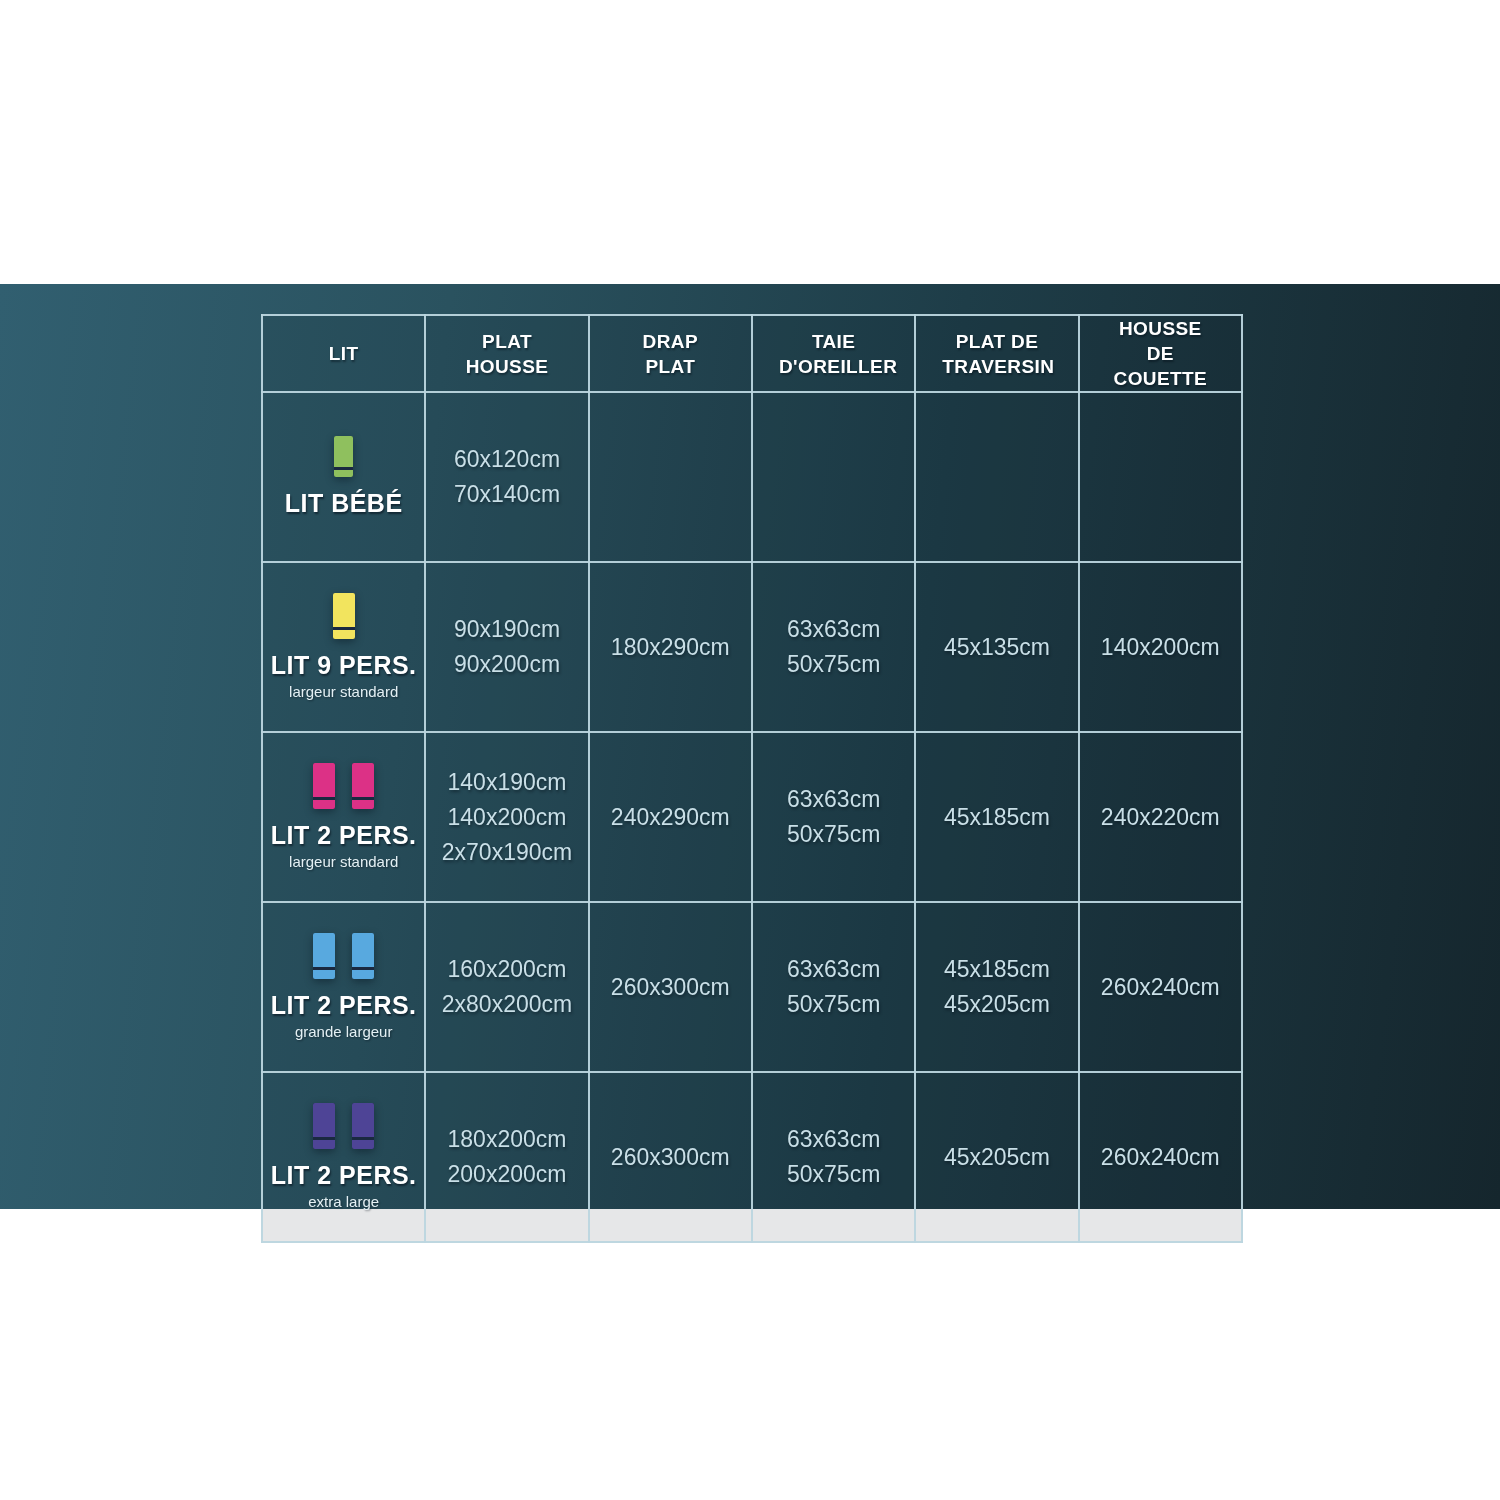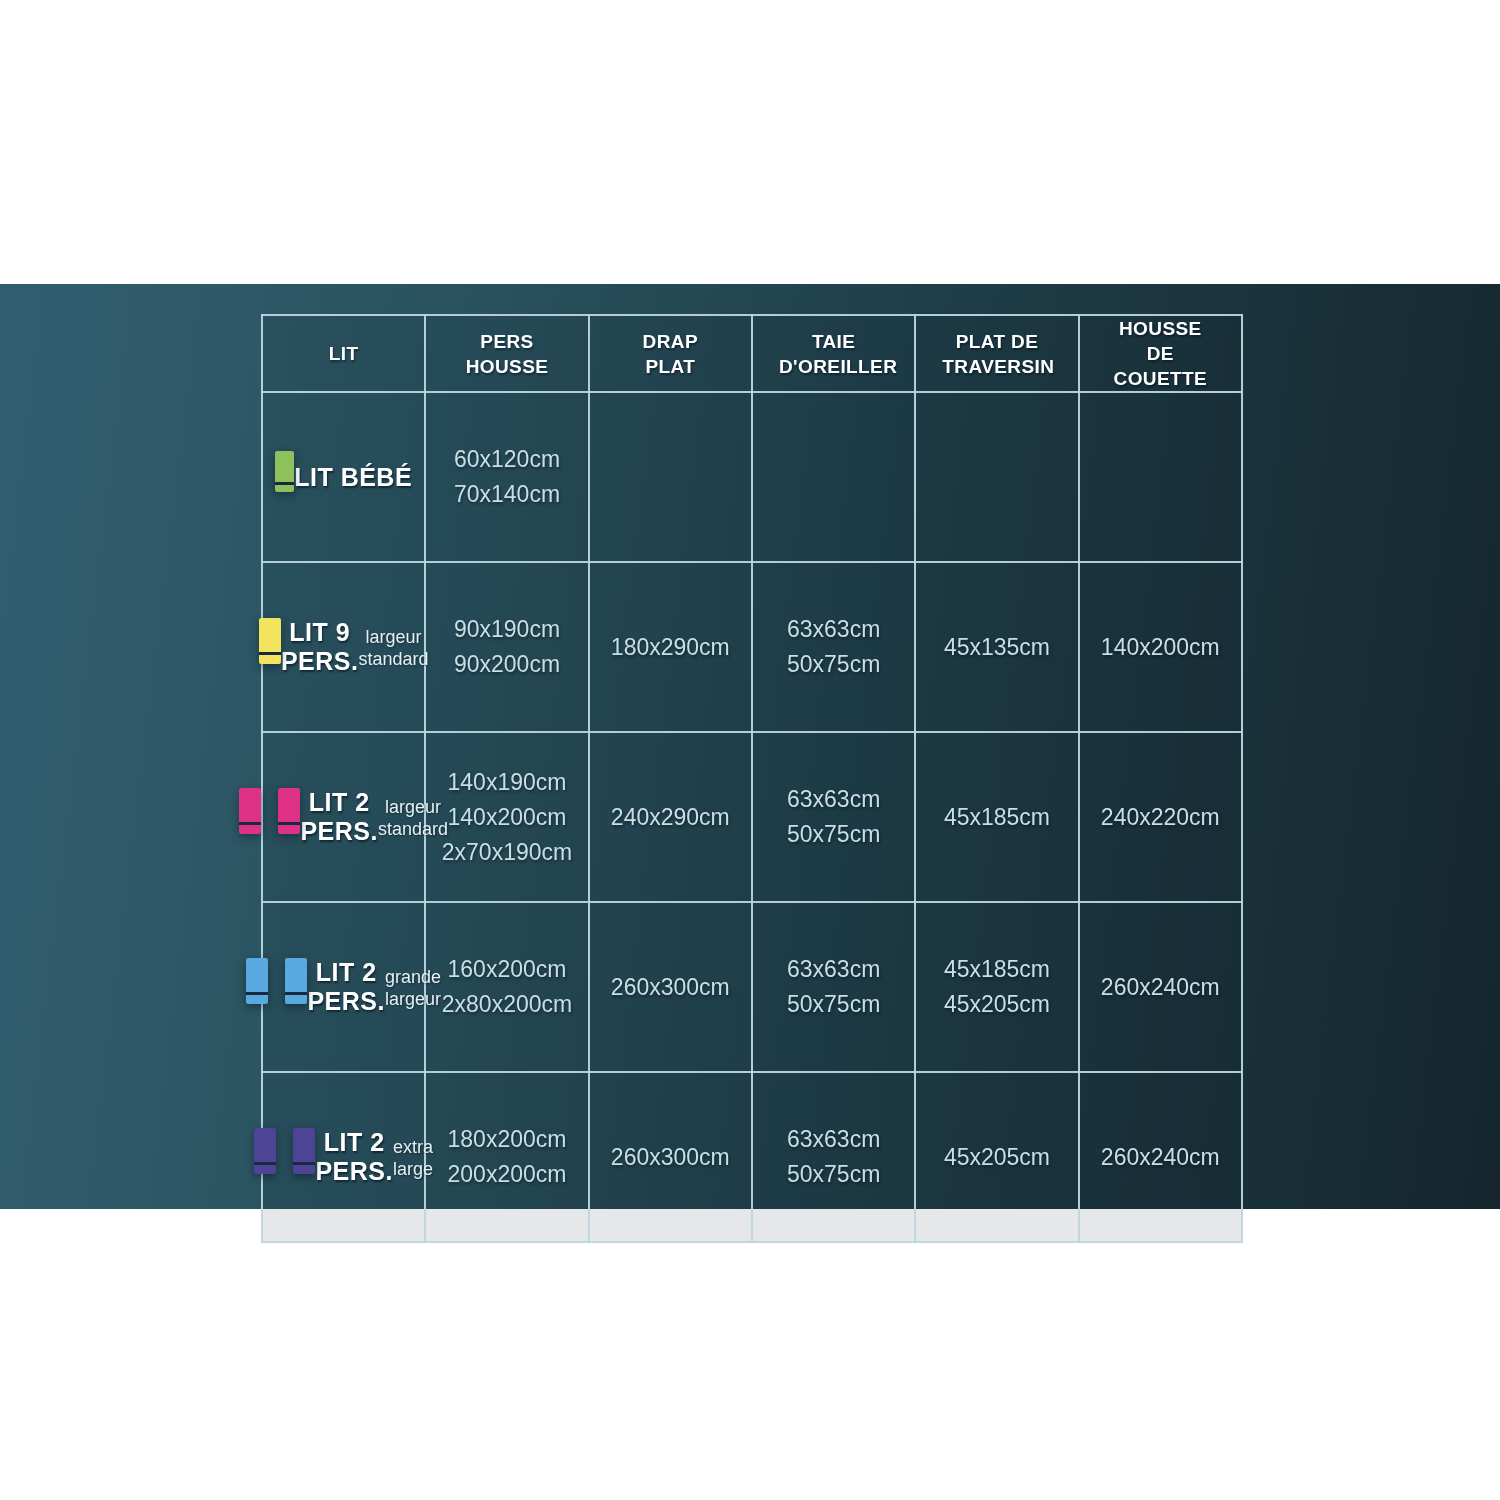--- a/index.html
+++ b/index.html
@@ -24,53 +24,53 @@
   .size-table th{
     height:70px;color:#ffffff;font-weight:700;font-size:19px;line-height:1.32;
     letter-spacing:0.4px;padding:0 26px;
     text-shadow:1px 2px 2px rgba(0,10,20,0.45);
   }
   .size-table td{height:160px;}
   .dim{
     color:#c9dfe7;font-size:23px;line-height:35px;font-weight:400;
     text-shadow:1px 2px 3px rgba(0,10,20,0.45);
   }
-  .lit-cell-inner{display:flex;flex-direction:row;align-items:center;justify-content:center;}
+  .lit-cell-inner{display:flex;flex-direction:column;align-items:center;justify-content:center;}
   .bed-group{display:flex;gap:17px;margin-bottom:12px;filter:drop-shadow(0 3px 4px rgba(0,10,20,0.40));}
   .bed{
     width:22px;height:46px;background:#1a2940;border-radius:2px;
     display:flex;flex-direction:column;overflow:hidden;
   }
   .bed .bed-body{flex:1;background:var(--c);}
   .bed .bed-strip{height:9px;background:var(--c);margin-top:3px;}
   .bed.small{width:19px;height:41px;}
   .bed.small .bed-strip{height:7px;}
   .c-green{--c:#8fc05e;}
   .c-yellow{--c:#f2e45e;}
   .c-pink{--c:#dc3186;}
   .c-blue{--c:#58a9df;}
   .c-purple{--c:#4e4496;}
   .bed-label{
     color:#ffffff;font-weight:700;font-size:25px;line-height:1.15;letter-spacing:0.5px;
     text-shadow:1px 2px 2px rgba(0,10,20,0.55);
   }
   .bed-sublabel{
-    color:#e4f0f4;font-size:18px;line-height:1.2;margin-top:3px;
+    color:#e4f0f4;font-size:15px;line-height:1.2;margin-top:3px;
     text-shadow:1px 1px 2px rgba(0,10,20,0.45);
   }
 </style>
 </head>
 <body>
 
 <div class="band">
   <table class="size-table">
     <thead>
       <tr>
         <th>LIT</th>
-        <th>PERS HOUSSE</th>
+        <th>PLAT HOUSSE</th>
         <th>DRAP PLAT</th>
         <th>TAIE D'OREILLER</th>
         <th>PLAT DE TRAVERSIN</th>
         <th>HOUSSE DE COUETTE</th>
       </tr>
     </thead>
     <tbody>
 
       <tr>
         <td>

